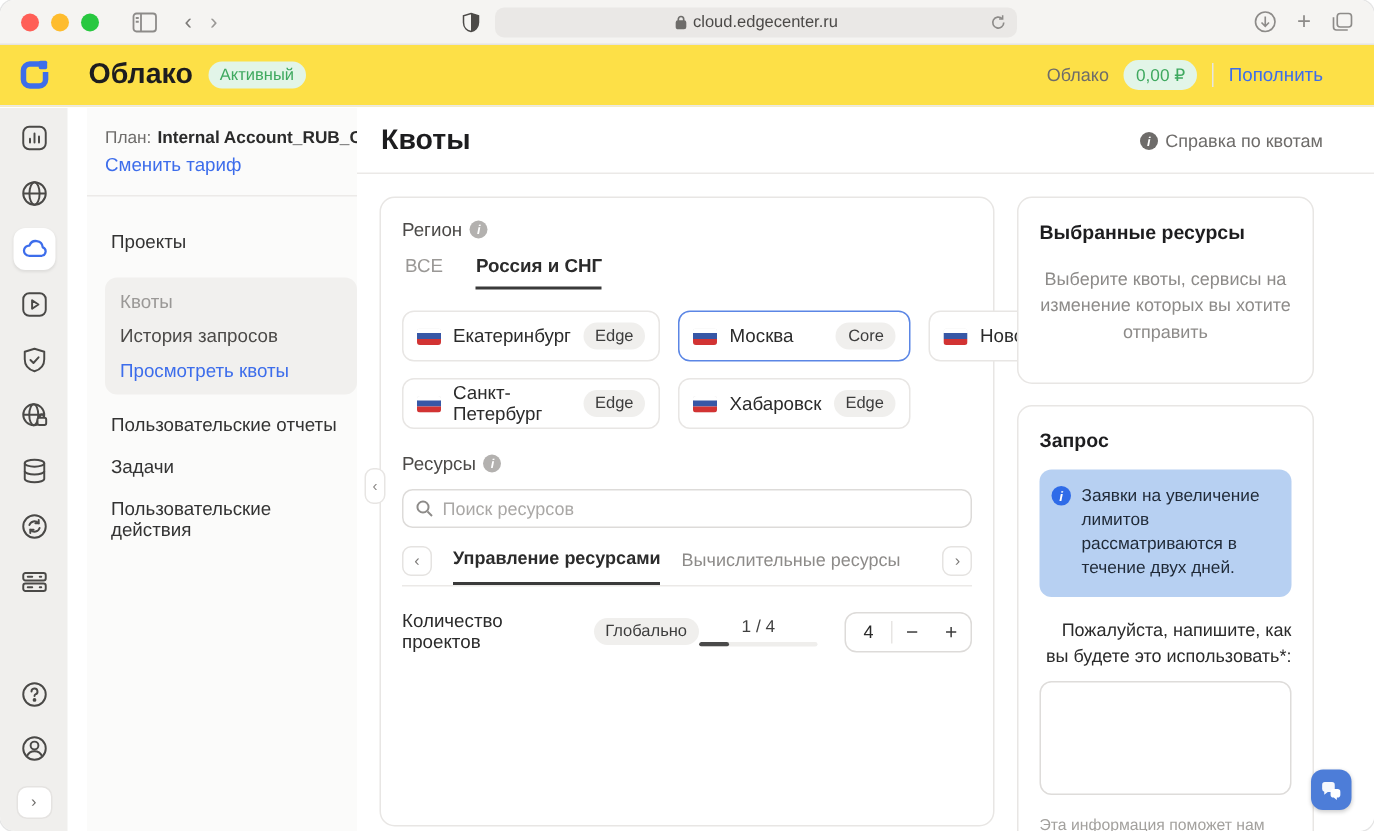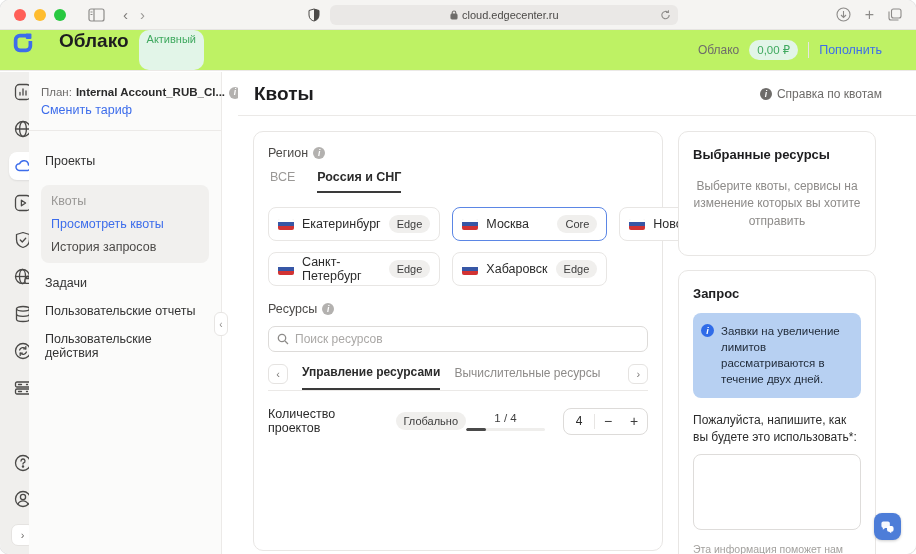--- a/index.html
+++ b/index.html
@@ -16,43 +16,43 @@
   .tb-ico { color:#8d8b89; display:flex; align-items:center; justify-content:center; }
   .tb-glyph { font-size:15px; color:#9a9896; line-height:1; padding:0 6px; }
   .tb-glyph.back { color:#7c7a78; }
   .chrome-center { flex:1; display:flex; align-items:center; justify-content:center; gap:10px; }
   .urlbar { width:348px; height:20px; background:#eae8e6; border-radius:6px; display:flex; align-items:center;
             justify-content:center; position:relative; color:#4c4a48; font-size:11px; gap:4px; }
   .urlbar .reload { position:absolute; right:7px; top:4px; }
   .chrome-right { display:flex; align-items:center; gap:14px; margin-right:4px; color:#8d8b89; }
 
   
-  .app-header { position:absolute; top:30px; left:0; right:0; height:41px; background:#bef264;
-                border-bottom:1px solid #ebe9e7; display:flex; }
+  .app-header { position:absolute; top:30px; left:0; right:0; height:41px; background:#fde047;
+                border-bottom:1px solid #ebe9e7; display:flex; align-items:center; }
   .logo { width:45px; display:flex; justify-content:center; }
   .app-title { font-size:19px; font-weight:bold; color:#1d1d1f; margin-left:14px; }
   .badge-green { margin-left:10px; background:#e2f5e8; color:#3fa95f; font-size:11px; padding:3px 8px; border-radius:10px; }
   .header-right { margin-left:auto; display:flex; align-items:center; gap:10px; padding-right:34px; font-size:12px; }
   .balance-label { color:#6e6c6a; }
   .badge-balance { background:#e2f5e8; color:#3fa95f; padding:3px 8px; border-radius:10px; font-size:11.5px; }
   .vsep { width:1px; height:16px; background:#e7e5e3; }
   .link { color:#3d6deb; cursor:pointer; text-decoration:none; font-size:12.5px; }
 
   
   .rail { position:absolute; top:72px; left:0; bottom:0; width:45px; background:#f0efed;
           display:flex; flex-direction:column; align-items:center; padding:9px 0 8px; gap:15px; }
   .rail-btn { width:22px; height:22px; display:flex; align-items:center; justify-content:center; color:#4a4947; }
   .rail-btn.active { width:28px; height:28px; background:#fff; border-radius:8px; color:#3d6deb;
                      box-shadow:0 1px 2px rgba(0,0,0,.08); margin:-3px 0; }
   .rail-bottom { margin-top:auto; display:flex; flex-direction:column; align-items:center; gap:14px; }
   .rail-expand { width:24px; height:22px; background:#fff; border:1px solid #e5e3e1; border-radius:7px;
                  font-size:11px; color:#6e6c6a; display:flex; align-items:center; justify-content:center; }
 
   
-  .sidebar { position:absolute; top:72px; left:29px; bottom:0; width:193px; background:#fbfbfa;
+  .sidebar { position:absolute; top:72px; left:58px; bottom:0; width:193px; background:#fbfbfa;
              border-right:1px solid #eceae8; font-size:12.5px; }
   .plan-block { padding:12px 12px 10px; border-bottom:1px solid #eceae8; line-height:1.5; }
   .plan-line { font-size:11.5px; color:#6e6c6a; display:flex; align-items:center; gap:4px; white-space:nowrap; }
   .plan-value { color:#2b2b2b; font-weight:bold; font-size:11.5px; }
   .nav { padding:16px 12px; display:flex; flex-direction:column; }
   .nav-item { color:#333; padding:7px 4px; cursor:pointer; }
   .nav-group { background:#f1f0ee; border-radius:8px; margin:10px 0 6px; padding:9px 10px; display:flex; flex-direction:column; gap:9px; }
   .nav-sub { font-size:12.5px; color:#4c4a48; cursor:pointer; }
   .nav-sub.muted { color:#9a9896; }
   .nav-sub.active { color:#3d6deb; }
@@ -110,21 +110,21 @@
   
   .right-col { width:198px; display:flex; flex-direction:column; gap:14px; }
   .panel-card { border:1px solid #e8e6e4; border-radius:10px; background:#fff; padding:15px 14px; }
   .panel-title { font-size:13px; font-weight:bold; color:#1d1d1f; margin-bottom:12px; }
   .panel-desc { font-size:12px; color:#8d8b89; text-align:center; line-height:1.45; padding:4px 0 10px; }
   .request-card { position:relative; height:312px; }
   .alert { background:#b7d0f2; border-radius:8px; padding:10px 10px 10px 8px; display:flex; gap:7px; margin-bottom:14px; }
   .alert-ico { width:13px; height:13px; border-radius:50%; background:#2f6be8; color:#fff; font-size:9px; font-style:italic;
                font-weight:bold; display:flex; align-items:center; justify-content:center; flex:none; margin-top:1px; }
   .alert-text { font-size:11.5px; color:#1f2937; line-height:1.4; }
-  .q-label { font-size:12px; color:#2b2b2b; line-height:1.45; margin-bottom:8px; }
+  .q-label { font-size:12px; color:#2b2b2b; line-height:1.45; margin-bottom:8px;text-align:right; }
   .q-textarea { width:100%; height:76px; border:1px solid #dedcda; border-radius:8px; resize:none; outline:none;
                 font-family:"Liberation Sans",sans-serif; font-size:12px; padding:6px; }
   .q-help { font-size:10.5px; color:#a3a19e; line-height:1.45; margin-top:8px; }
 
   .chat-btn { position:absolute; right:15px; top:513px; width:27px; height:27px; border-radius:8px; background:#4d7dd8;
               display:flex; align-items:center; justify-content:center; z-index:6; cursor:pointer;
               box-shadow:0 1px 3px rgba(0,0,0,.2); }
   svg { display:block; }
 </style>
 </head>
@@ -289,25 +289,25 @@
         <span>План:</span>
         <span class="plan-value">Internal Account_RUB_Cl...</span>
         <span class="info-dot">i</span>
       </div>
       <a class="link">Сменить тариф</a>
     </div>
     <div class="nav">
       <div class="nav-item">Проекты</div>
       <div class="nav-group">
         <div class="nav-sub muted">Квоты</div>
+        <div class="nav-sub">История запросов</div>
         <div class="nav-sub active">Просмотреть квоты</div>
-        <div class="nav-sub">История запросов</div>
-      </div>
+      </div>
+      <div class="nav-item">Пользовательские отчеты</div>
       <div class="nav-item">Задачи</div>
-      <div class="nav-item">Пользовательские отчеты</div>
       <div class="nav-item">Пользовательские действия</div>
     </div>
     <div class="collapse-handle">‹</div>
   </div>
 
   <div class="main">
     <div class="page-header">
       <span class="page-title">Квоты</span>
       <span class="help-link">
         <span class="info-dot" style="background:#6e6c6a;">i</span>

